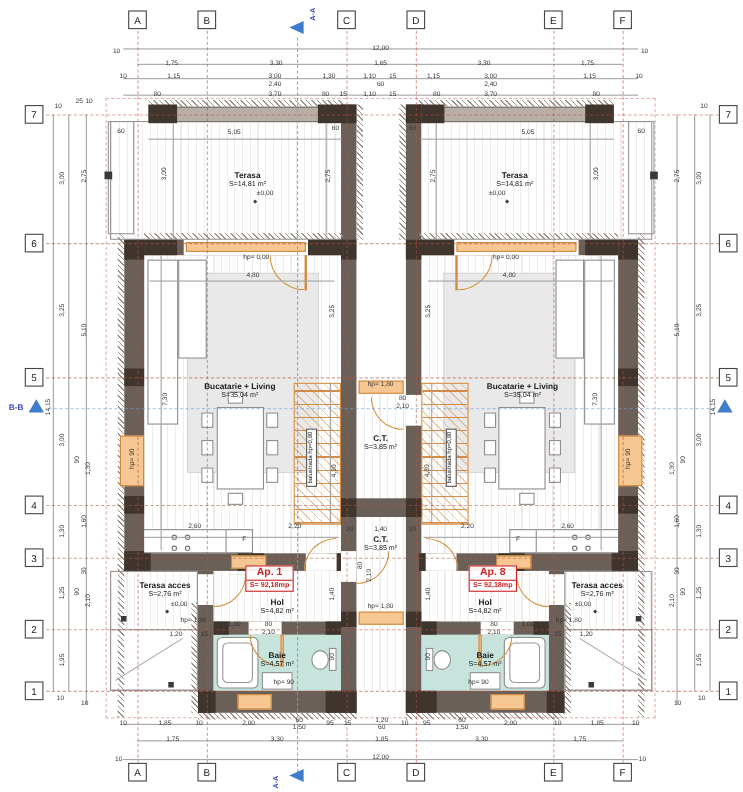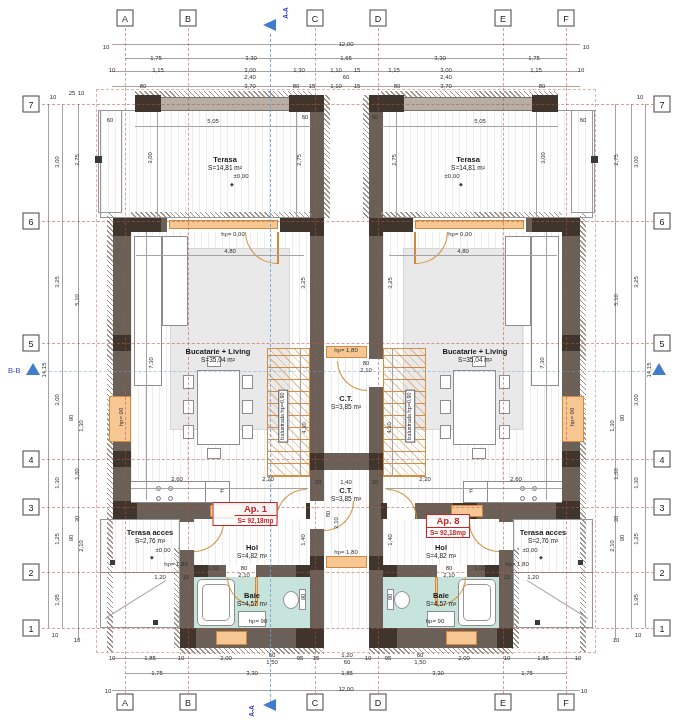--- a/index.html
+++ b/index.html
@@ -49,21 +49,21 @@
   .rarea{font-size:6.5px;color:#1a1a1a;white-space:nowrap}
   .ap{position:absolute;transform:translate(-50%,0);text-align:center;border:1px solid #cc2222;background:rgba(255,255,255,.92)}
   .apn{font-size:9.5px;font-weight:bold;color:#cc2222;padding:0 6px;line-height:1.25}
   .apa{font-size:6.5px;font-weight:bold;color:#cc2222;border-top:1px solid #cc2222;padding:1px 3px;white-space:nowrap}
   .balu{position:absolute;transform:translate(-50%,-50%) rotate(-90deg);font-size:5.5px;line-height:1;border:1px solid #555;background:#fff;padding:1px 2px;white-space:nowrap;color:#222}
   .gbox{position:absolute;width:17px;height:17px;border:1px solid #444;background:#fff;font-size:9px;color:#222;
         display:flex;align-items:center;justify-content:center;transform:translate(-50%,-50%)}
   .gt{top:18px}.gb{top:702px}.gl{left:31px}.gr{left:662px}
   .tri-l{position:absolute;width:0;height:0;border-top:6px solid transparent;border-bottom:6px solid transparent;border-right:13px solid #3f7ccc}
   .tri-u{position:absolute;width:0;height:0;border-left:7px solid transparent;border-right:7px solid transparent;border-bottom:12px solid #3f7ccc}
-  .sectxt{position:absolute;font-size:7.5px;font-weight:normal;color:#3b45c0;white-space:nowrap}
+  .sectxt{position:absolute;font-size:7.5px;font-weight:bold;color:#3b45c0;white-space:nowrap}
   .sectxtv{position:absolute;font-size:6.5px;font-weight:bold;color:#3b45c0;white-space:nowrap;transform:translate(-50%,-50%) rotate(-90deg)}
 </style>
 </head>
 <body>
 
 <div class="sheet">
 
   <div class="fl" style="left:101px;top:111px;width:210px;height:106px"></div>
   <div class="fl" style="left:382px;top:111px;width:210px;height:106px"></div>
   <div class="fl" style="left:131px;top:232px;width:179px;height:271px"></div>
@@ -557,21 +557,21 @@
       <div class="room" style="left: 150px; top: 528px;">
       <div class="rname">Terasa acces</div>
       <div class="rarea">S=2,76 m²</div>
     </div>
       <div class="room" style="left: 543px; top: 528px;">
       <div class="rname">Terasa acces</div>
       <div class="rarea">S=2,76 m²</div>
     </div>
     </div>
   <div>
-      <div class="ap" style="left: 245px; top: 502px; padding-left: 21px;">
+      <div class="ap" style="left: 245px; top: 514px;">
       <div class="apn">Ap. 1</div>
       <div class="apa">S= 92,18mp</div>
     </div>
       <div class="ap" style="left: 448px; top: 514px;">
       <div class="apn">Ap. 8</div>
       <div class="apa">S= 92,18mp</div>
     </div>
     </div>
 
 </div>

